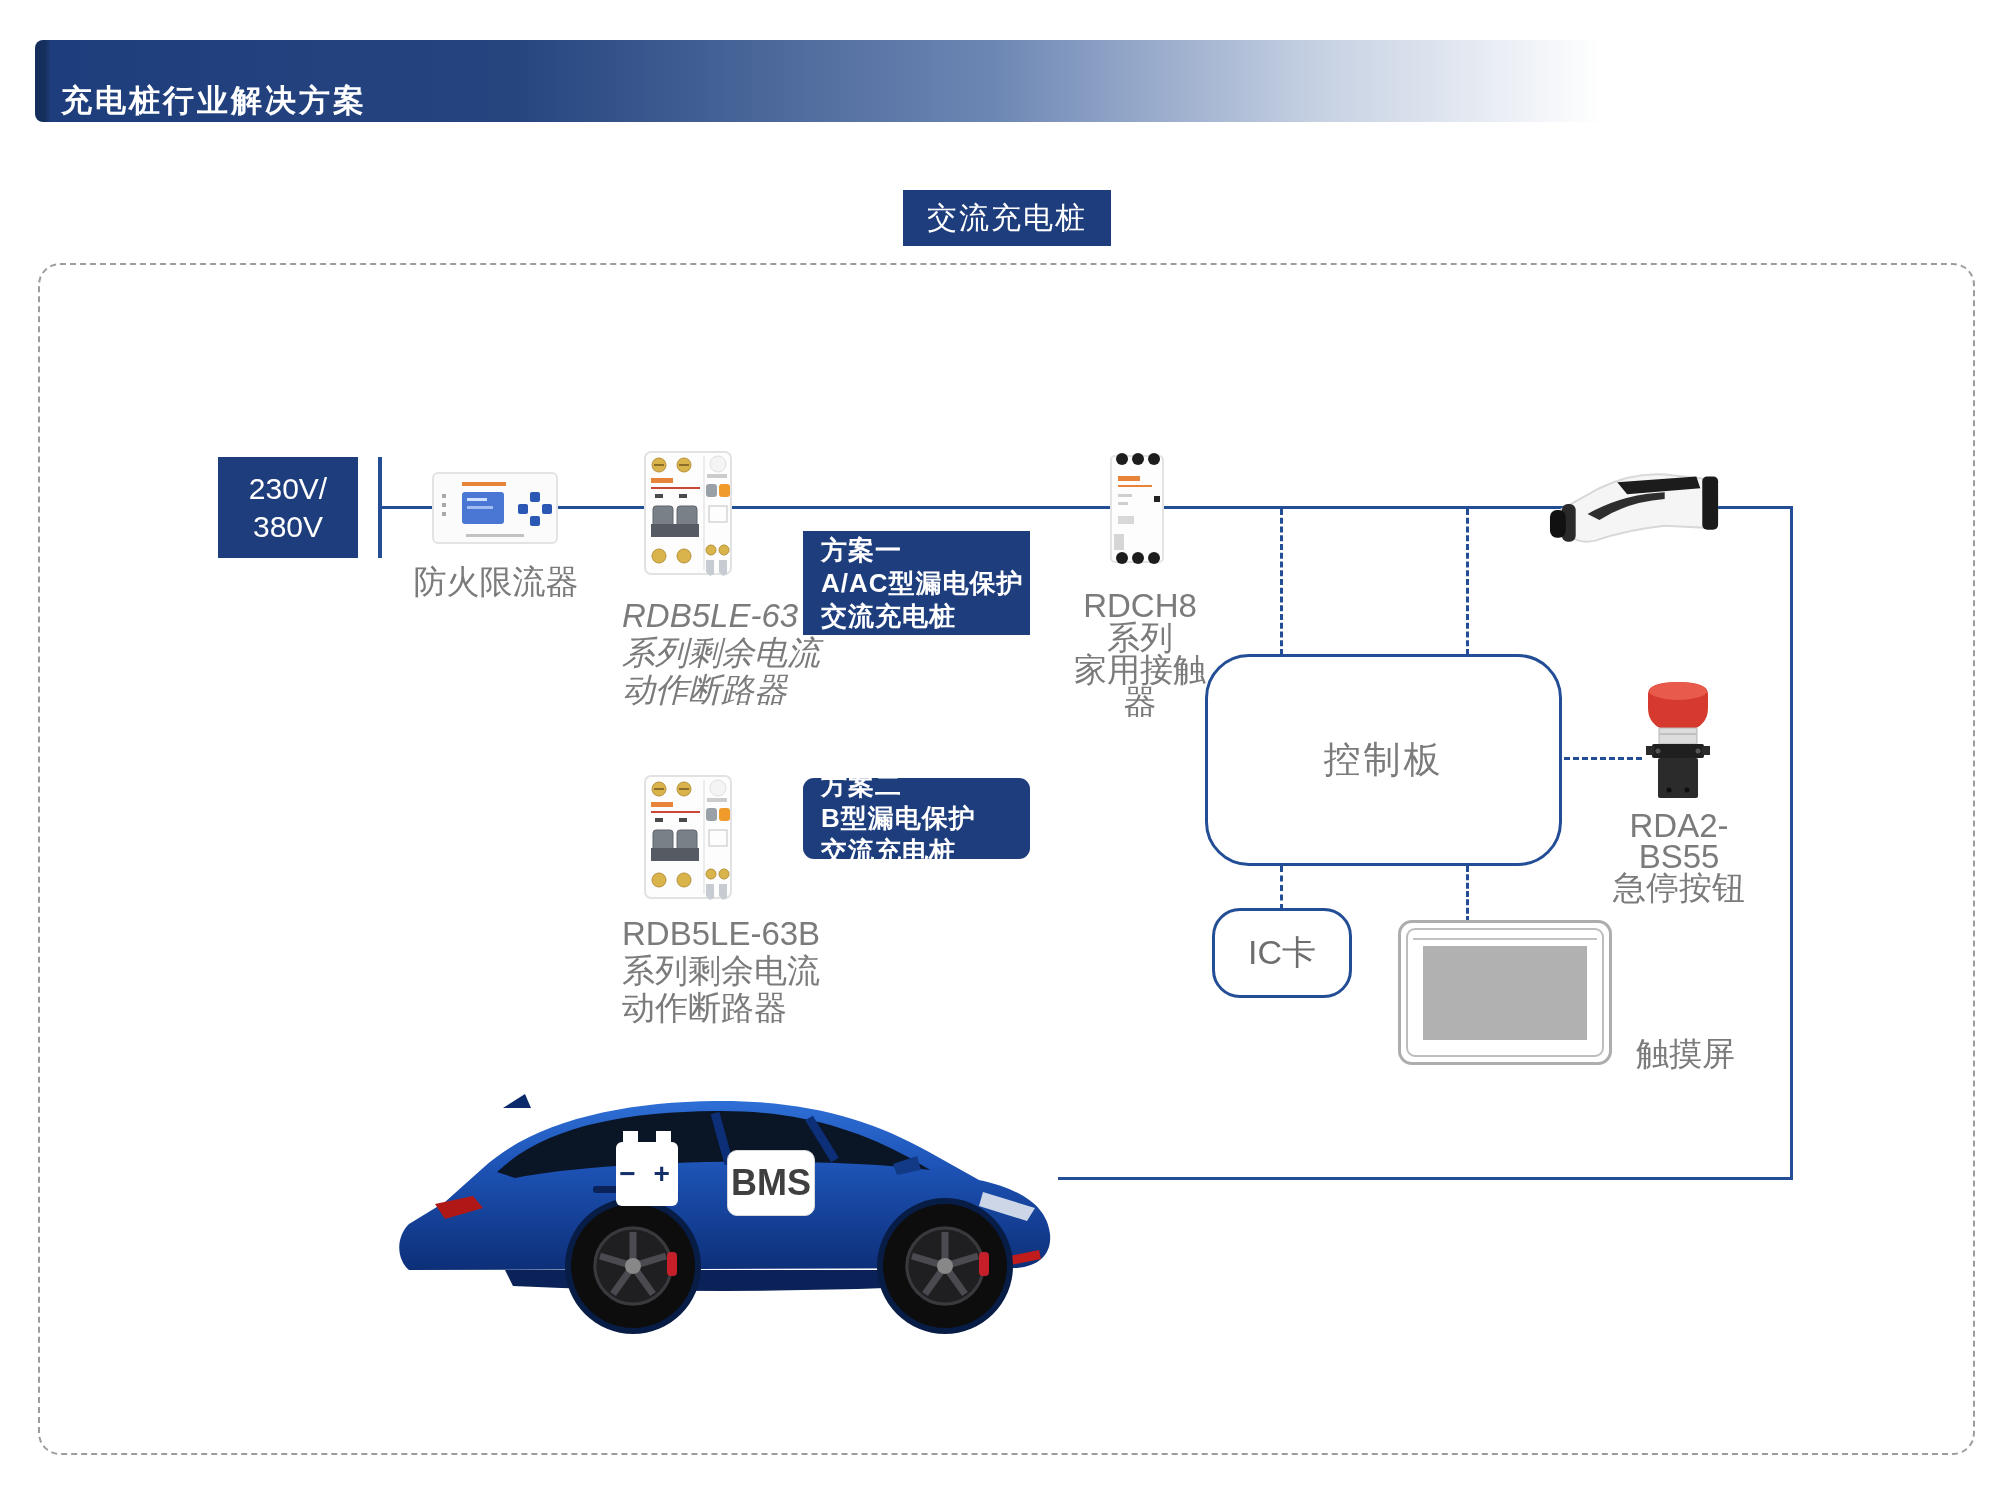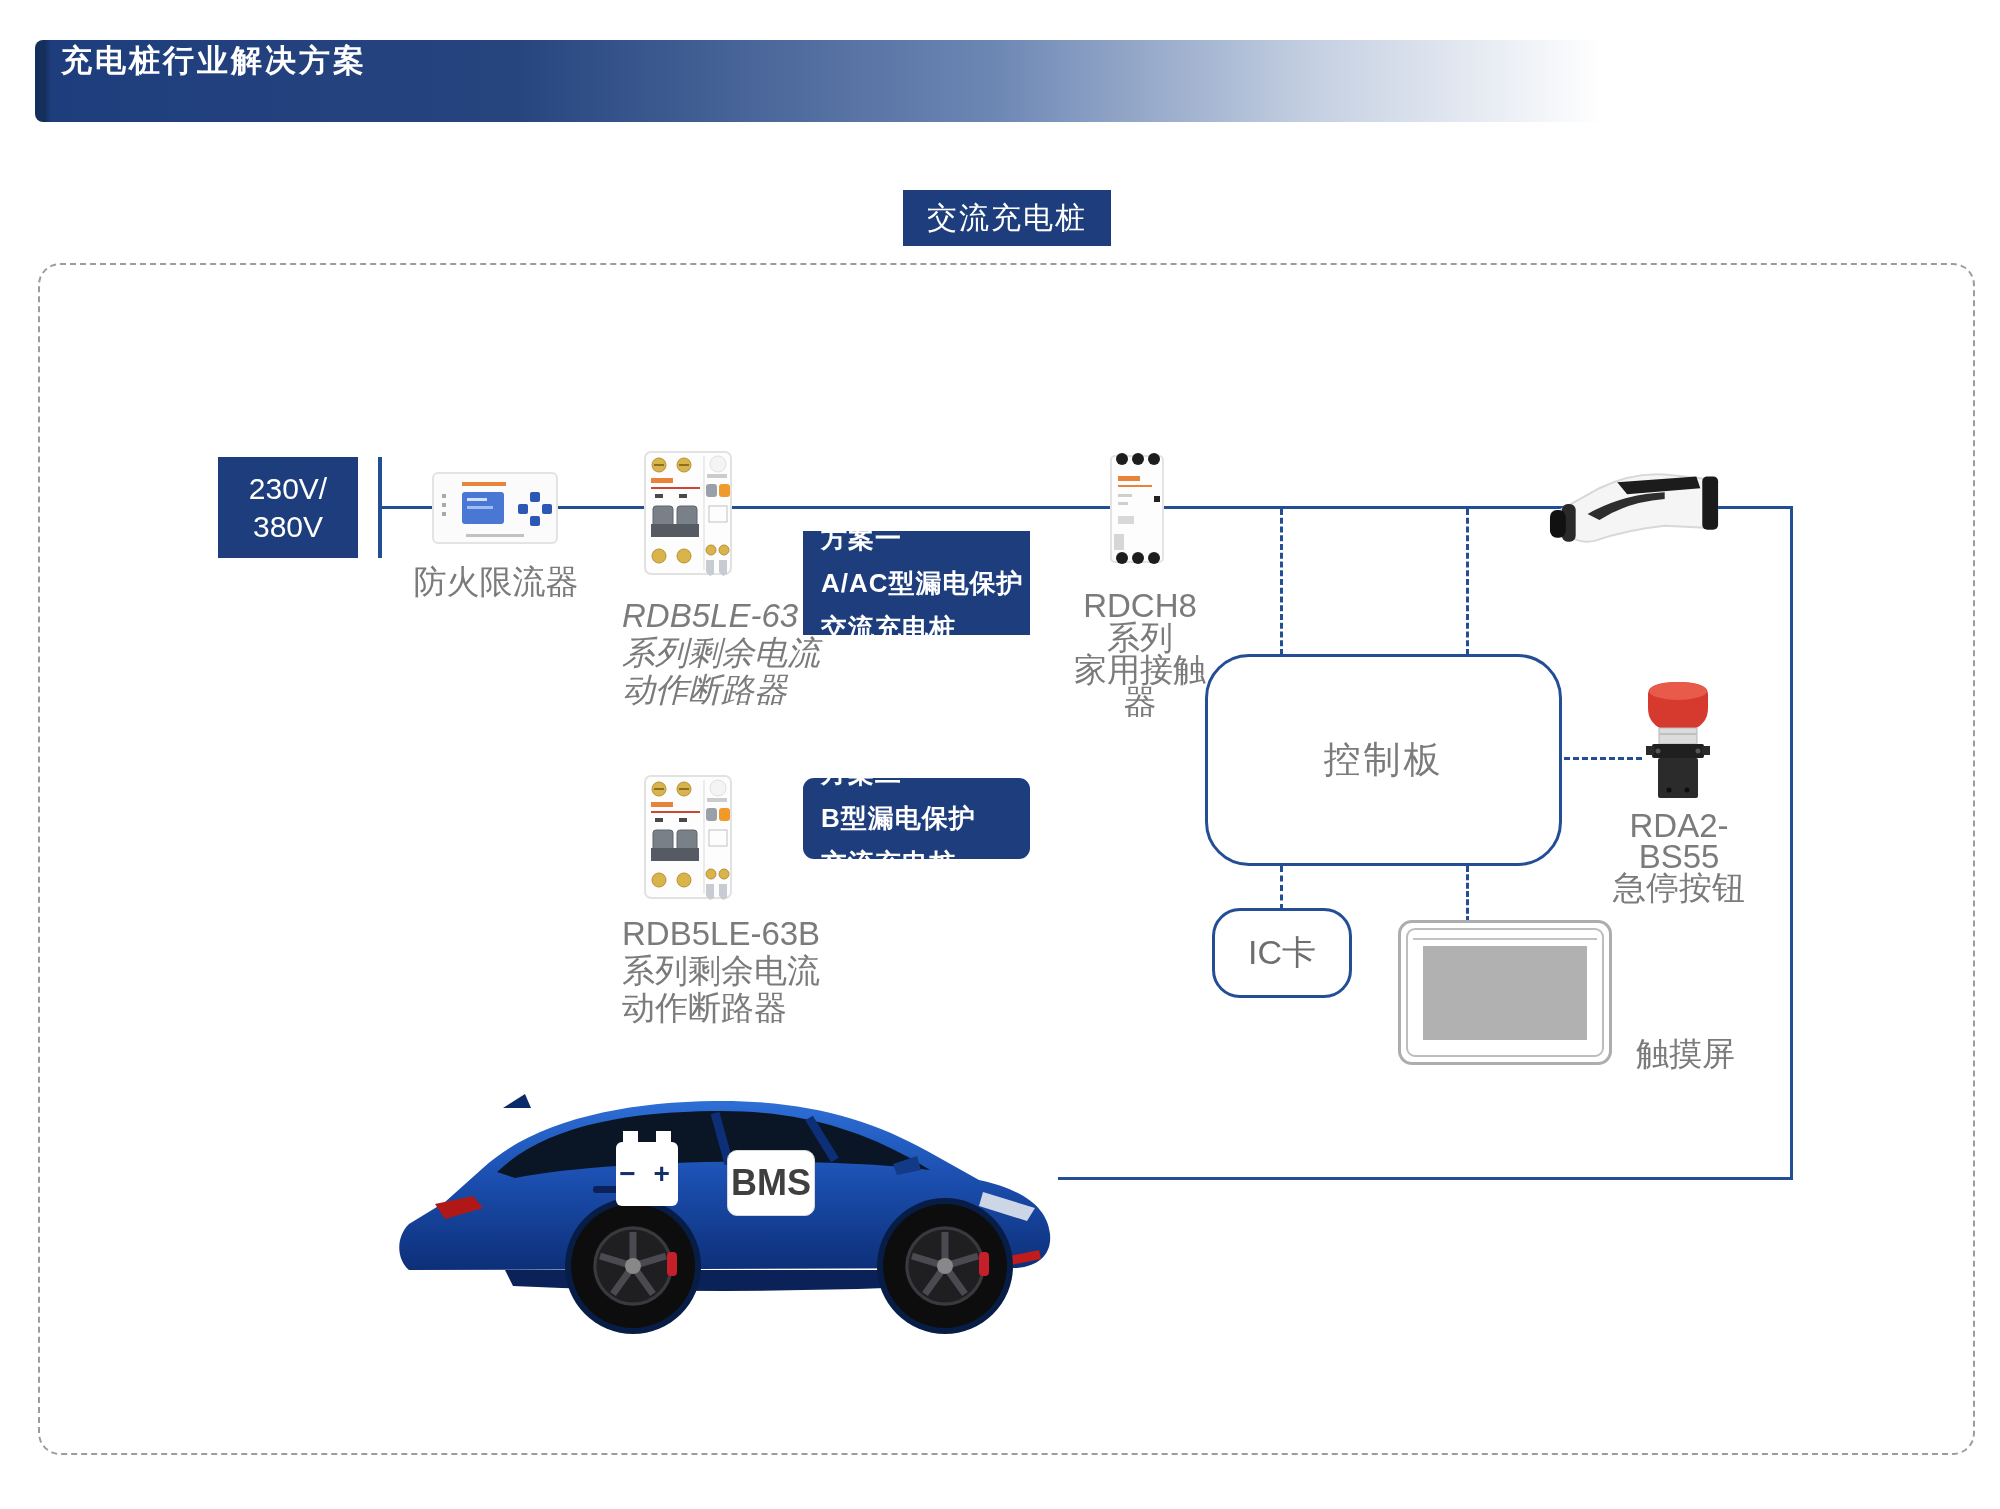--- a/index.html
+++ b/index.html
@@ -2,21 +2,21 @@
 <html><head>
 <meta charset="utf-8">
 <style>
   html,body { margin:0; padding:0; background:#ffffff; }
   body { width:2000px; height:1509px; font-family:"Liberation Sans", sans-serif; }
   .canvas { position:relative; width:2000px; height:1509px; overflow:hidden; background:#fff; }
 
   
   .header { position:absolute; left:35px; top:40px; width:1600px; height:82px;
     background:linear-gradient(90deg,#152f5d 0px,#152f5d 10px,#1e3d7c 16px,#26457f 30%,#6d87b4 60%,#c5d0e2 80%,#ffffff 98%);
-    border-radius:8px 0 0 8px; display:flex; align-items:flex-start; }
+    border-radius:8px 0 0 8px; display:flex; align-items:flex-end; }
   .header-title { color:#fff; font-size:31px; font-weight:bold; letter-spacing:3px; padding-left:26px; }
 
   
   .badge { position:absolute; left:903px; top:190px; width:208px; height:56px; background:#1e3d7c;
     color:#fff; font-size:30px; display:flex; align-items:center; justify-content:center; letter-spacing:2px; }
 
   
   .container { position:absolute; left:38px; top:263px; width:1933px; height:1188px;
     border:2px dashed #9c9c9c; border-radius:22px; }
 
@@ -34,21 +34,21 @@
   .dash-h { position:absolute; height:0; border-top:3px dashed #234e96; }
   #dash-estop { left:1564px; top:757px; width:78px; }
 
   
   .power-box { position:absolute; left:218px; top:457px; width:140px; height:101px; background:#1e3d7c;
     color:#fff; font-size:30px; line-height:38px; display:flex; flex-direction:column;
     align-items:center; justify-content:center; }
 
   .plan-box { position:absolute; left:803px; width:227px; background:#1e3d7c; color:#fff;
     font-size:26px; font-weight:600; line-height:33px; display:flex; flex-direction:column;
-    justify-content:center; padding-left:18px; box-sizing:border-box; letter-spacing:1px;gap:12px; }
+    justify-content:center; padding-left:18px; box-sizing:border-box; letter-spacing:1px; }
   #plan1 { top:531px; height:104px; }
   #plan2 { top:778px; height:81px;border-radius:11px; }
 
   .control-board { position:absolute; left:1205px; top:654px; width:357px; height:212px; background:#fff;
     border:3px solid #234e96; border-radius:44px; display:flex; align-items:center; justify-content:center;
     color:#7b7b7b; font-size:37px; letter-spacing:3px; box-sizing:border-box; }
 
   .ic-card { position:absolute; left:1212px; top:908px; width:140px; height:90px; background:#fff;
     border:3px solid #234e96; border-radius:28px; display:flex; align-items:center; justify-content:center;
     color:#6e6e6e; font-size:34px; box-sizing:border-box; }

